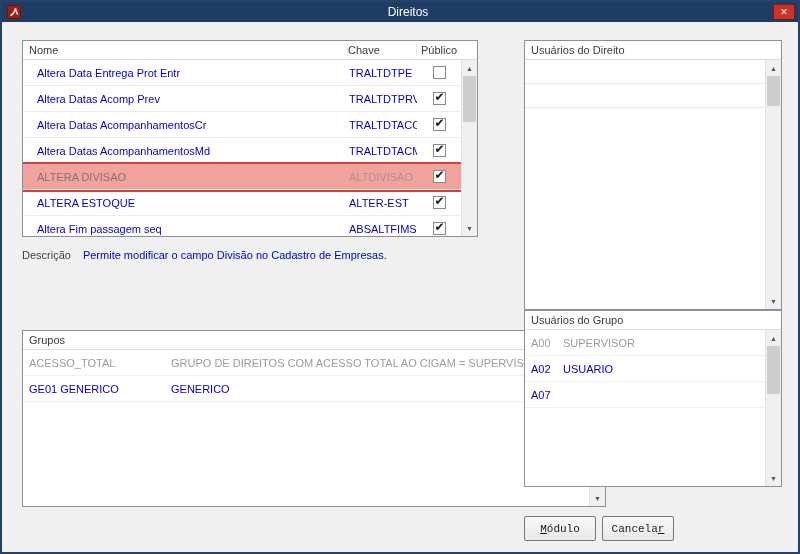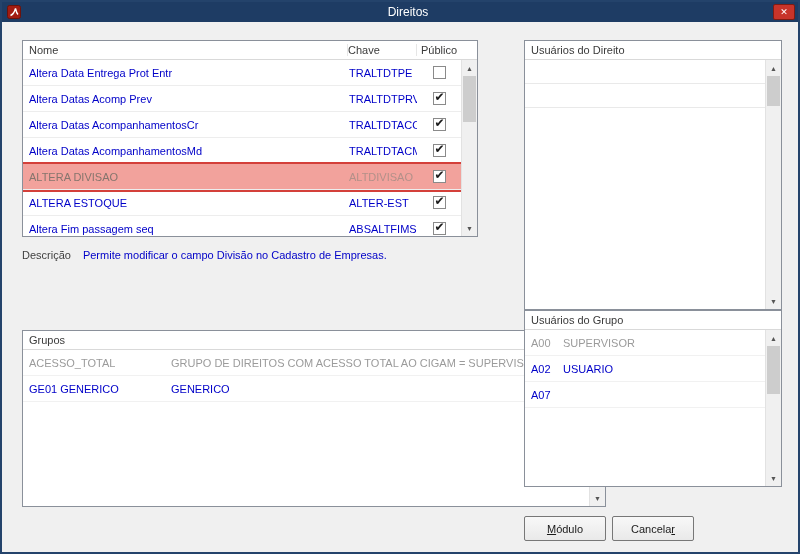--- a/index.html
+++ b/index.html
@@ -36,21 +36,21 @@
   .sb-btn.up{top:0;}
   .sb-btn.down{bottom:0;}
   .sb-thumb{position:absolute;left:1px;right:1px;background:#cdcdcd;}
 
   
   .h-nome{flex:1;padding-left:6px;}
   .h-chave{width:68px;border-left:1px solid #e6e6e6;}
   .h-publico{width:44px;text-align:center;border-left:1px solid #e6e6e6;}
   .h-sp{width:16px;}
   .rrow{height:25px;display:flex;align-items:center;border-bottom:1px solid #ededed;font-size:11px;position:relative;}
-  .rrow .c-nome{flex:1;padding-left:6px;color:var(--link);white-space:nowrap;overflow:hidden;}
+  .rrow .c-nome{flex:1;padding-left:14px;color:var(--link);white-space:nowrap;overflow:hidden;}
   .rrow .c-chave{width:68px;color:var(--link);white-space:nowrap;overflow:hidden;}
   .rrow .c-pub{width:44px;display:flex;justify-content:center;}
   .rrow.selected{background:var(--selection-bg);outline:2px solid var(--selection-border);z-index:2;}
   .rrow.selected .c-nome{color:#85756d;}
   .rrow.selected .c-chave{color:#b29089;}
   .cb{width:13px;height:13px;box-sizing:border-box;background:#fff;border:1px solid #8a8a8a;position:relative;}
   .cb.checked::before{content:"✔";position:absolute;left:-1px;top:-3px;width:14px;text-align:center;font-size:12px;color:#1a1a1a;}
 
   
   .desc{position:absolute;left:20px;top:247px;display:flex;align-items:baseline;font-size:11px;}
@@ -62,21 +62,21 @@
   .g-cod{width:142px;padding-left:6px;white-space:nowrap;overflow:hidden;}
   .g-desc{flex:1;white-space:nowrap;overflow:hidden;}
   .u-cod{width:32px;padding-left:6px;}
   .u-nome{flex:1;white-space:nowrap;overflow:hidden;}
   .txt-muted{color:var(--muted);}
   .txt-link{color:var(--link);}
   .erow{height:23px;border-bottom:1px solid #e9e9e9;}
 
   
   .btnrow{position:absolute;left:522px;top:514px;display:flex;gap:6px;}
-  .btn{width:82px;height:25px;background:linear-gradient(#f8f8f8,#e9e9e9);border:1px solid #777;font-size:11px;color:#1a1a1a;font-family:Liberation Sans, sans-serif;padding:0;border-radius:2px;}
+  .btn{width:72px;height:25px;background:linear-gradient(#f8f8f8,#e9e9e9);border:1px solid #777;font-size:11px;color:#1a1a1a;font-family:Liberation Mono, monospace;padding:0;border-radius:2px;}
   .btn .key{text-decoration:underline;}
 </style>
 </head>
 <body>
 
 <div class="dialog">
 
   <div class="titlebar">
     <span class="app-icon">
       <svg width="14" height="14" viewBox="0 0 14 14">

